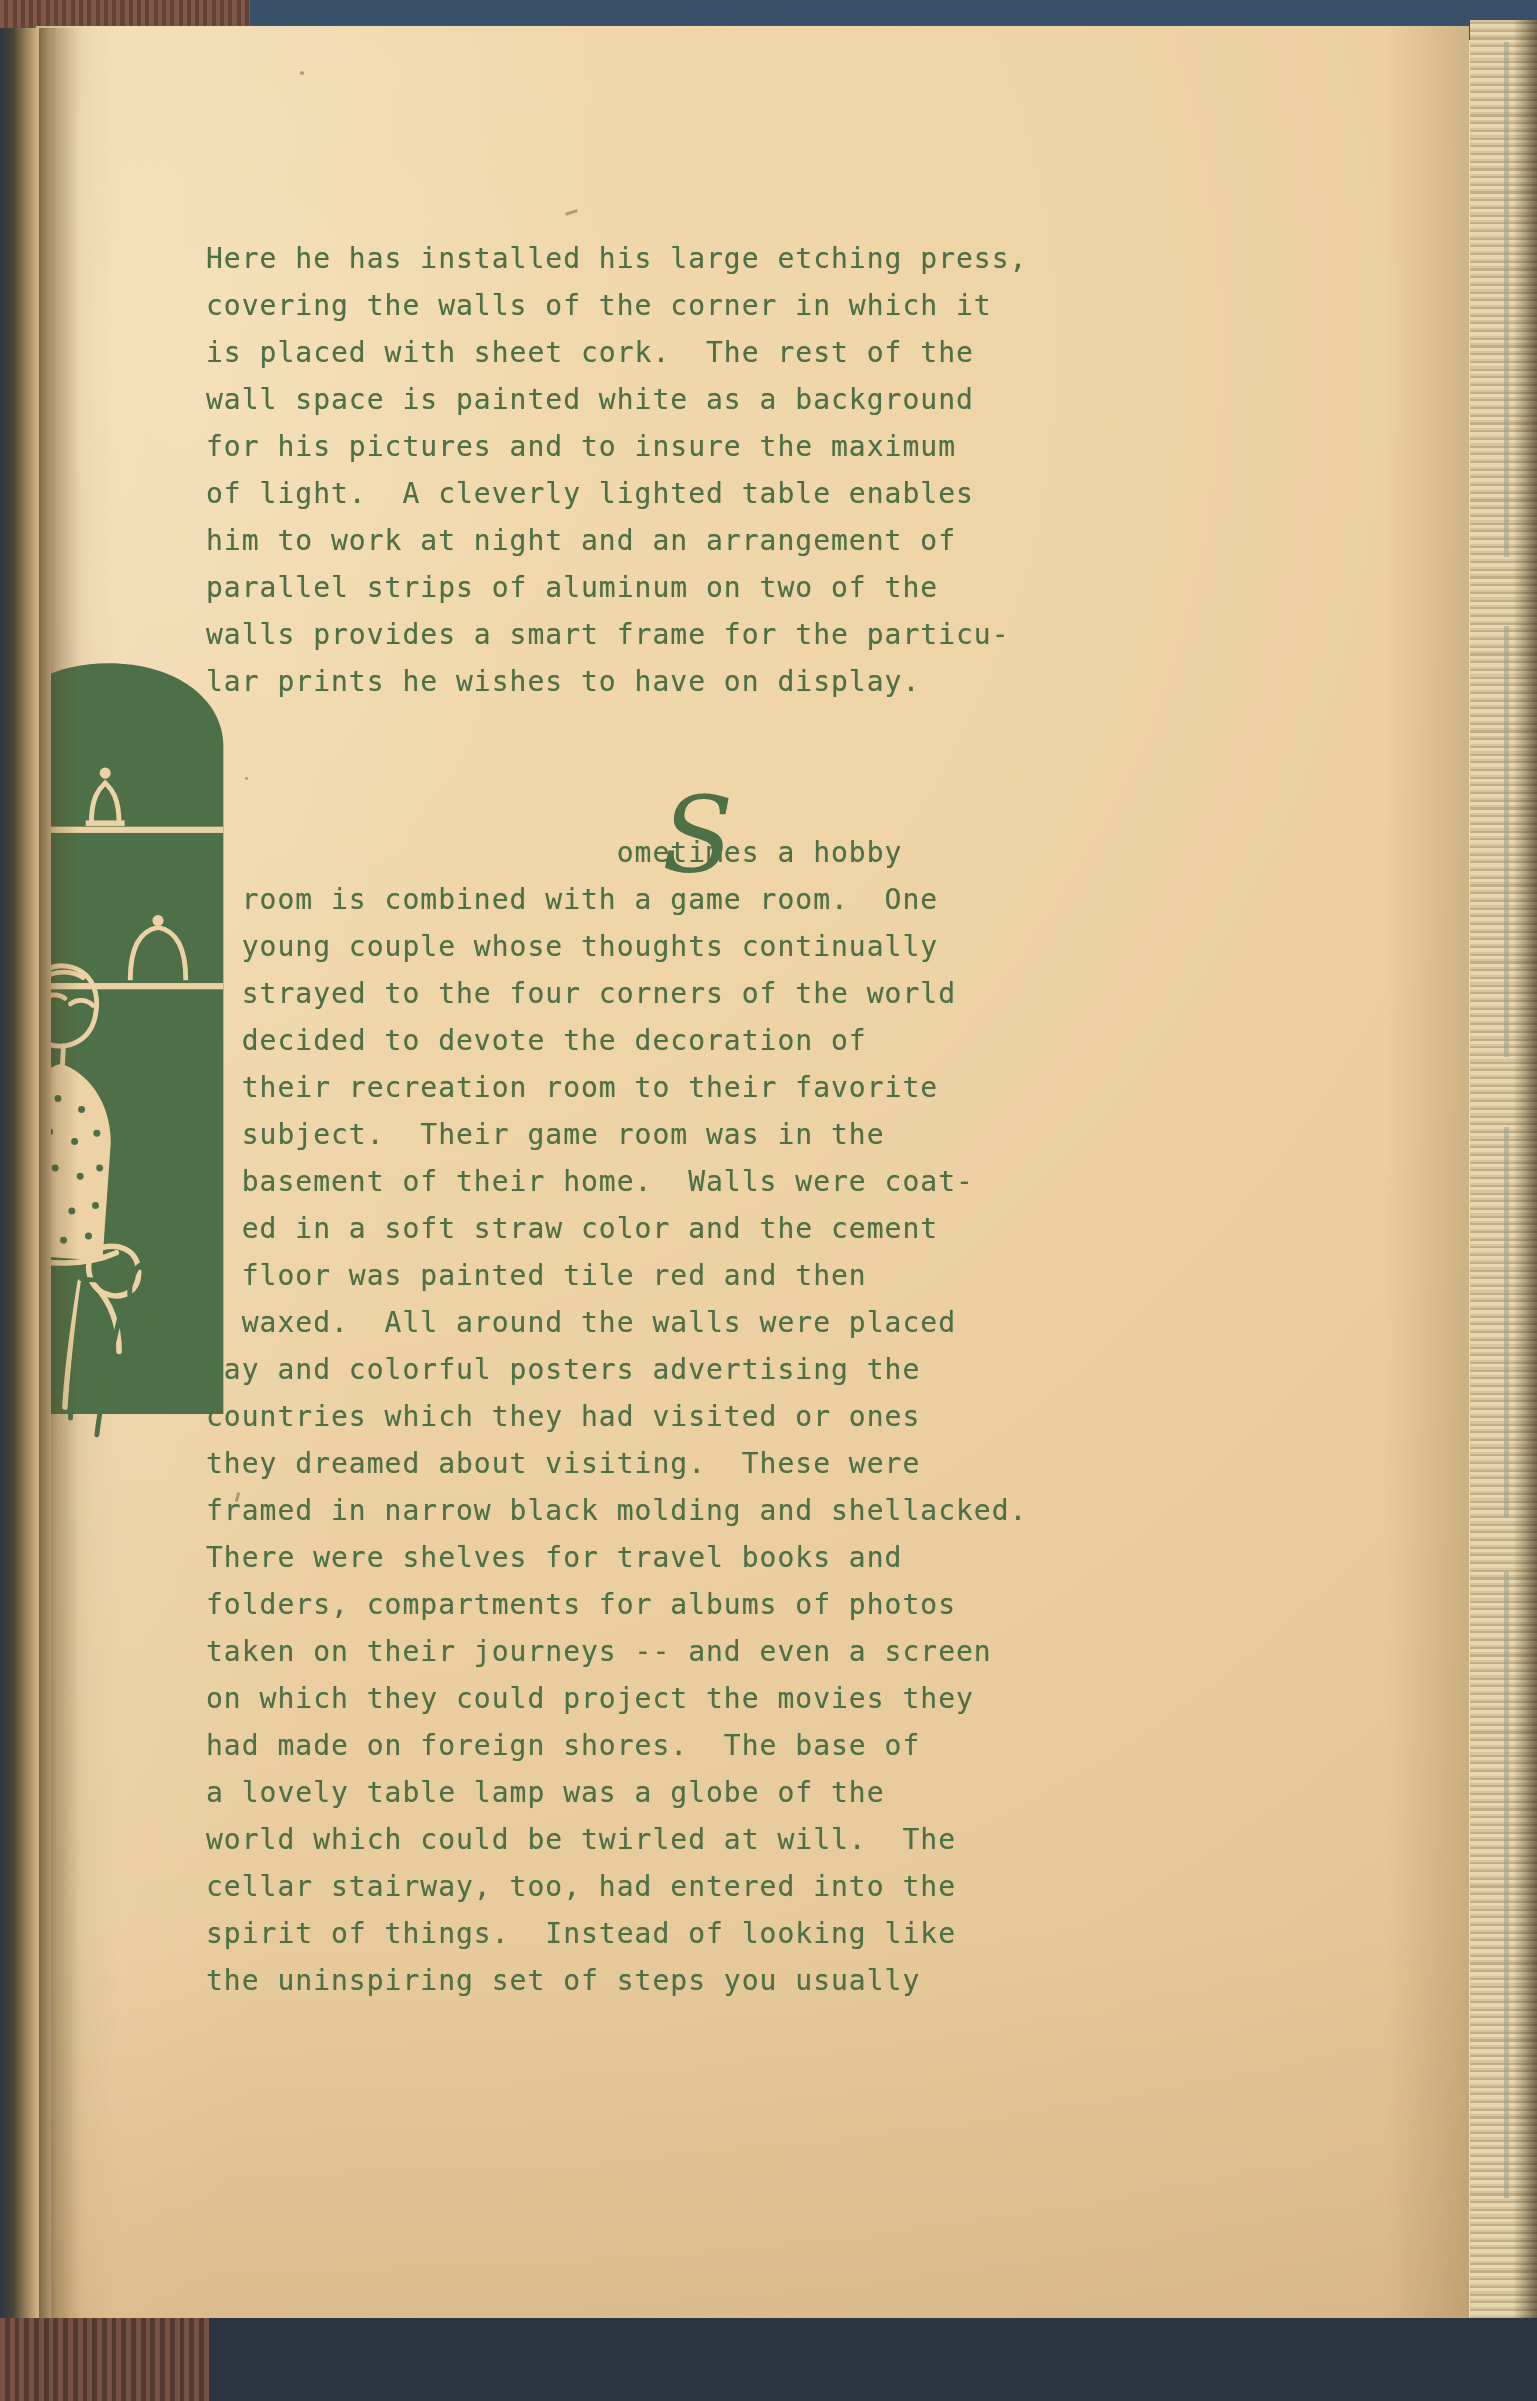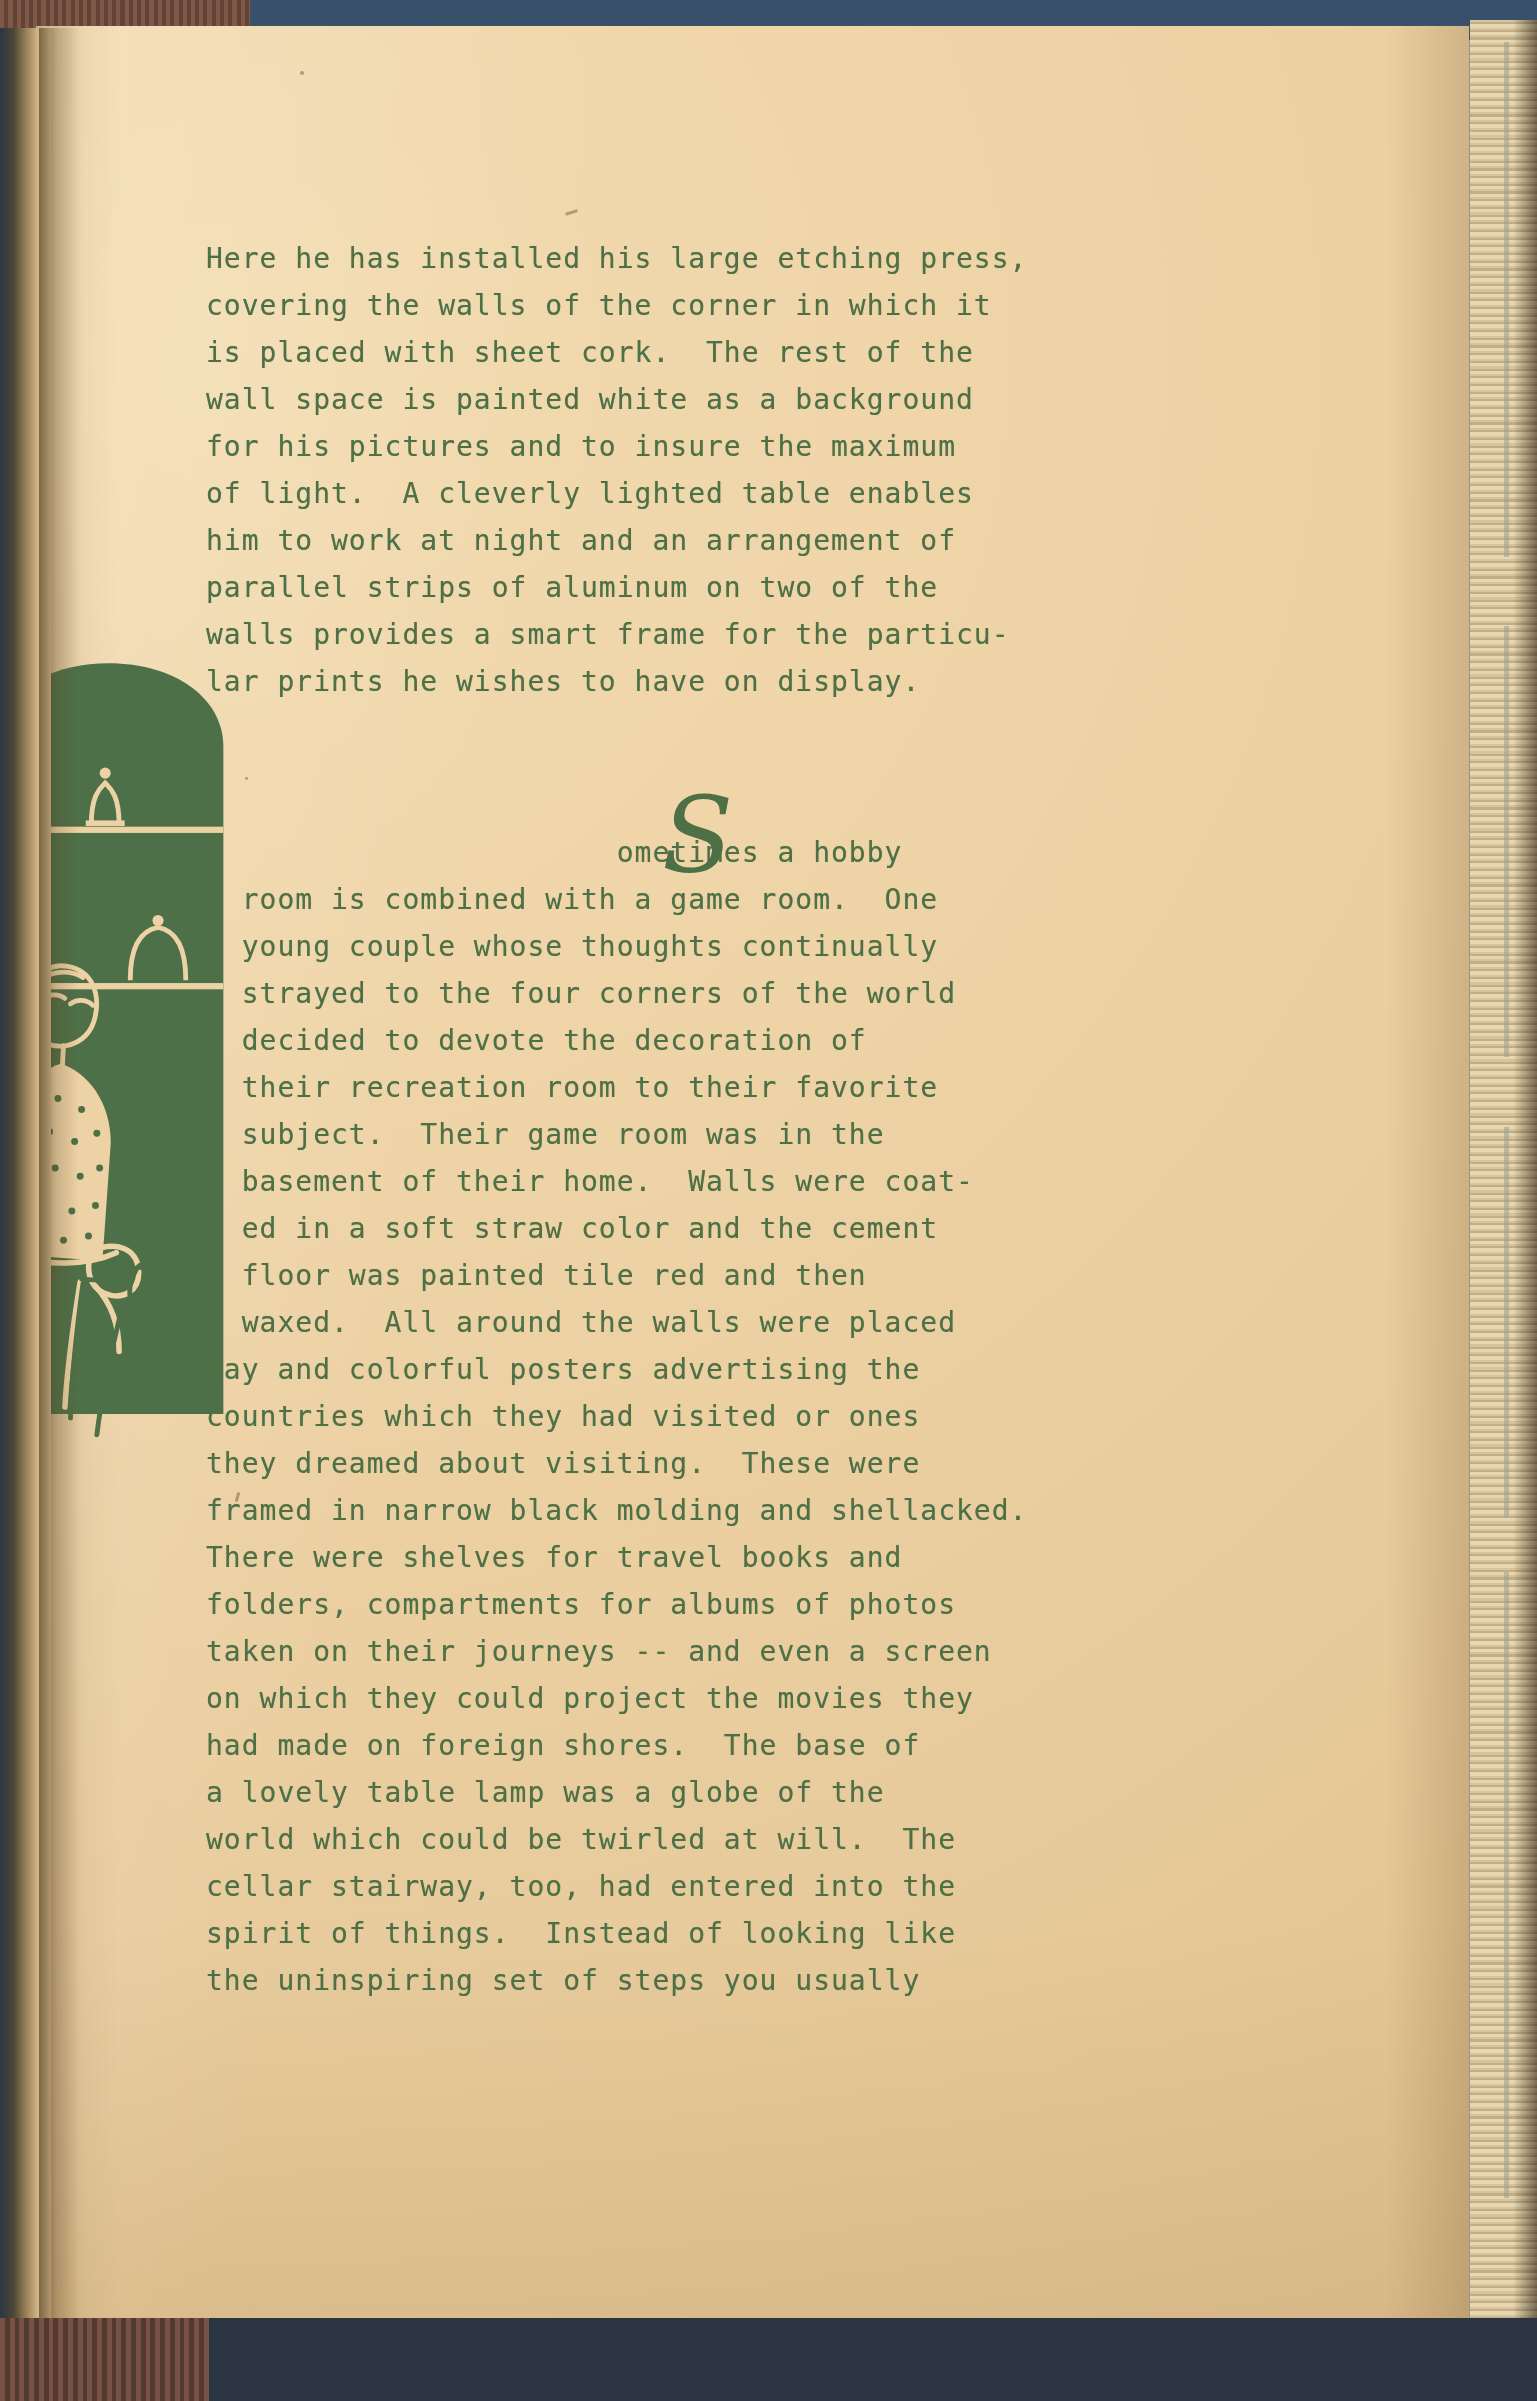--- a/index.html
+++ b/index.html
@@ -12,21 +12,21 @@
     height: 2401px;
     position: relative;
     overflow: hidden;
     font-family: "DejaVu Sans Mono", monospace;
   }
 
   
   #scan-root {
     position: absolute;
     inset: 0;
-    background: #a3a3a3;
+    background: #fef9c3;
     border-radius: 6px;
   }
 
   
   .cloth-top {
     position: absolute;
     left: 0; top: 0;
     width: 1537px; height: 40px;
     background: #39506b;
   }

